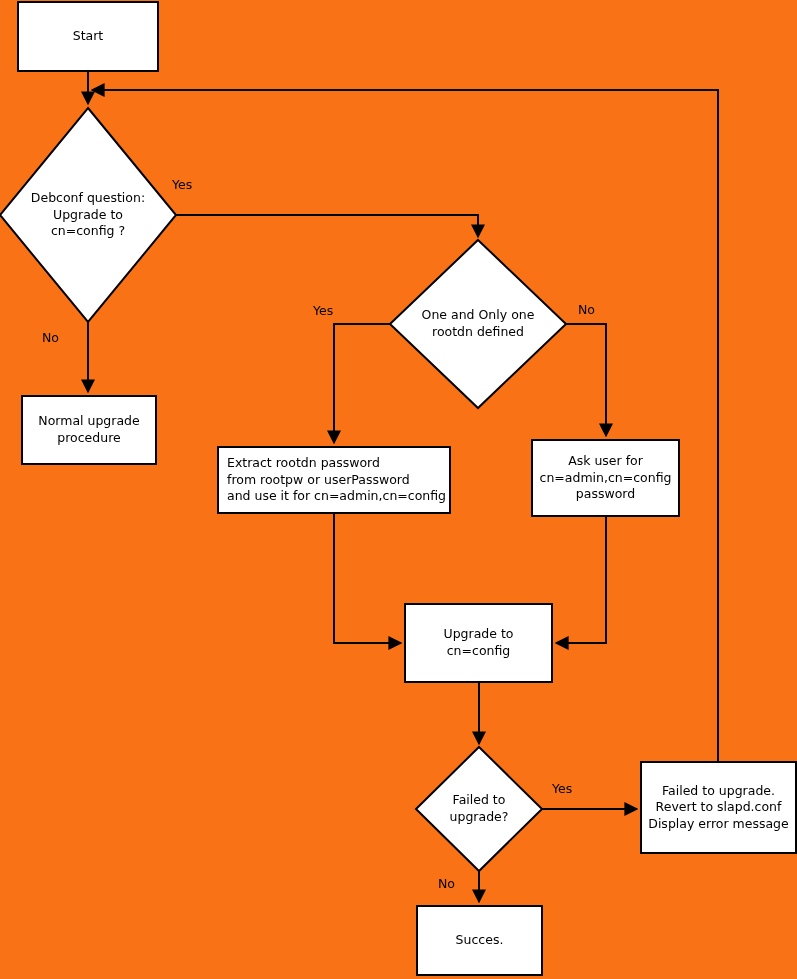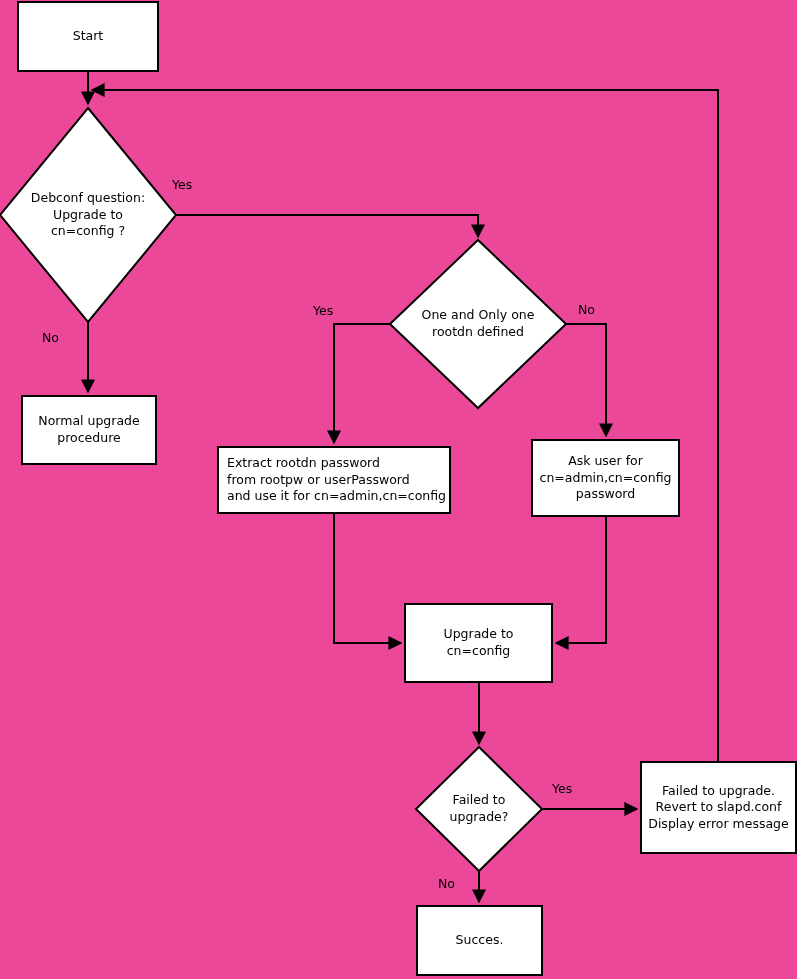--- a/index.html
+++ b/index.html
@@ -4,21 +4,21 @@
 <style>
   html, body {
     margin: 0;
     padding: 0;
     background: #ffffff;
   }
   #chart-root {
     position: relative;
     width: 797px;
     height: 979px;
-    background: #ec4899;
+    background: #f97316;
     font-family: "DejaVu Sans", sans-serif;
   }
   svg#flow {
     display: block;
     width: 797px;
     height: 979px;
   }
   .shape {
     fill: #ffffff;
     stroke: #000000;

